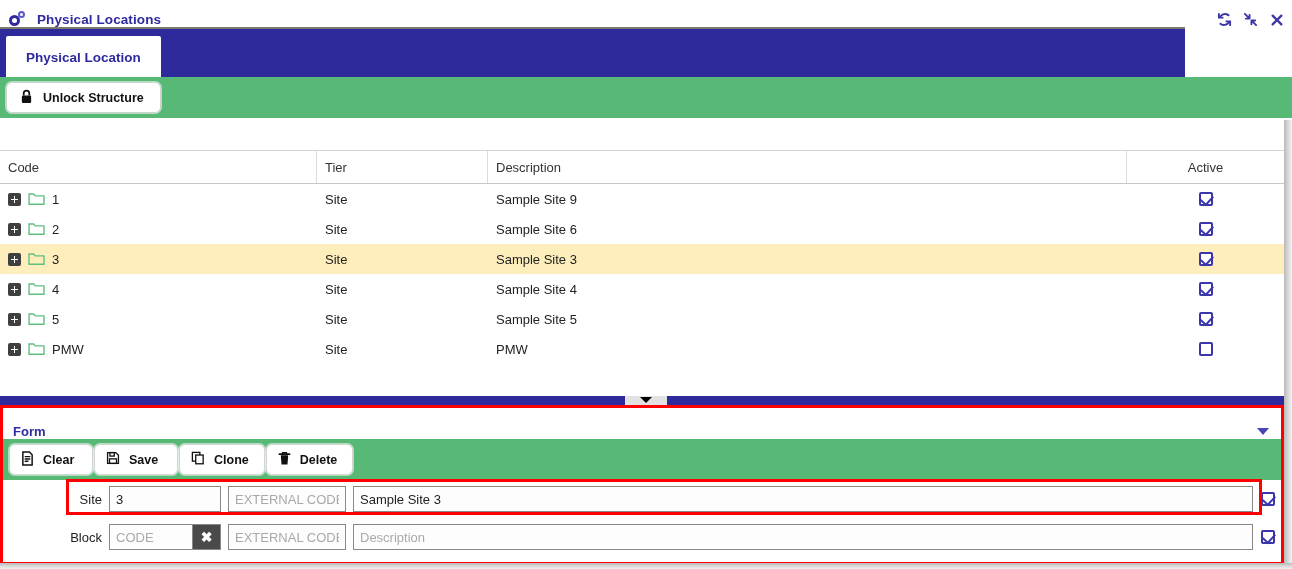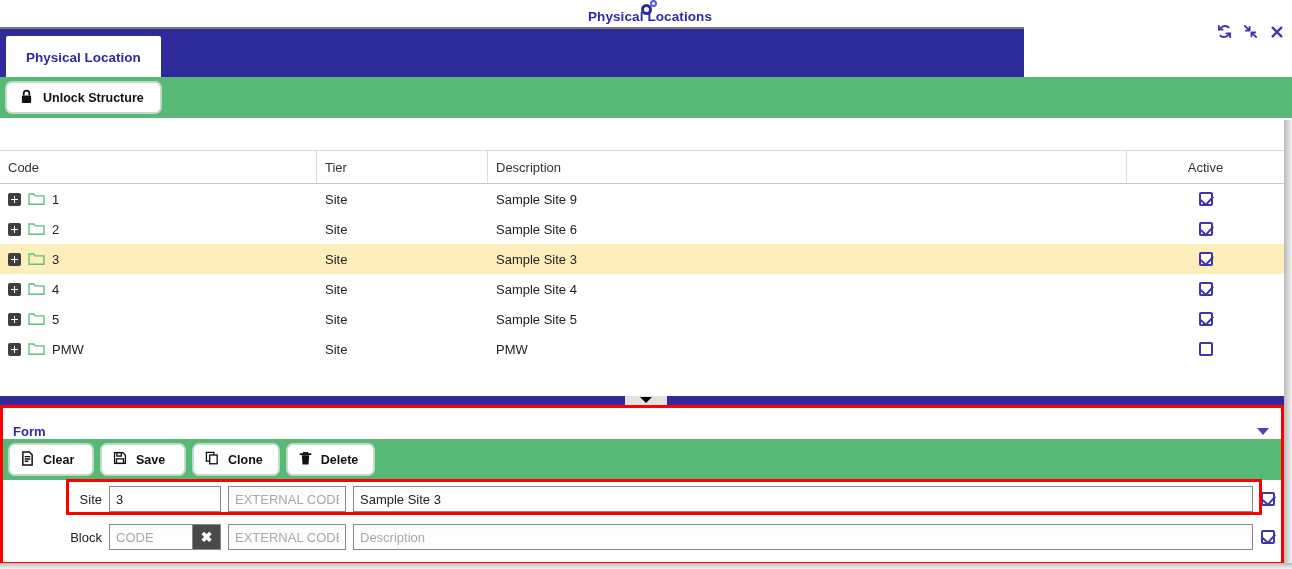--- a/index.html
+++ b/index.html
@@ -8,38 +8,38 @@
     width:1292px; height:569px;
     font-family:"Liberation Sans", sans-serif;
     font-size:13px; color:#222; background:#ffffff;
     overflow:hidden;
   }
   .app { position:relative; width:1292px; height:569px; background:#fff; }
 
   
   .titlebar{
     position:absolute; left:0; top:0; width:1292px; height:39px;
-    background:#ffffff; display:flex; align-items:center;flex-direction:column;
+    background:#ffffff; display:flex; align-items:center;
   }
   .titlebar .tb-icon{ margin-left:9px; width:20px; height:18px; position:relative; }
   .tb-icon .g1,.tb-icon .g2{ position:absolute; border-radius:50%; }
   .tb-icon .g1{ width:11px;height:11px; left:0; top:4px; border:3px solid #2e2aa0; }
   .tb-icon .g2{ width:7px;height:7px; left:9px; top:0px; border:2.5px solid #5b58c9; }
   .titlebar .tb-title{
     margin-left:8px; color:#2e2aa0; font-weight:bold; font-size:13.5px; letter-spacing:.1px;
   }
   .titlebar .tb-actions{
     margin-left:auto; margin-right:8px; display:flex; align-items:center; gap:11px;
   }
   .tb-btn{ width:15px;height:15px; color:#3c36a8; display:flex;align-items:center;justify-content:center;cursor:pointer;}
   .tb-btn svg{ display:block; }
 
   
   .tabstrip{
-    position:absolute; left:0; top:27px; width:1024px; height:50px;
+    position:absolute; left:0; top:27px; width:1185px; height:50px;
     background:#2e2a9b; border-top:2px solid #7a7a6a;
   }
   .tab{
     position:absolute; left:6px; top:7px; height:43px; padding:0 20px;
     background:#fff; color:#2e2aa0; font-weight:bold; font-size:13.5px;
     display:flex; align-items:center; border-radius:2px 2px 0 0;
   }
 
   
   .greenbar{
@@ -132,21 +132,21 @@
     height:31px; background:#fff; display:flex; align-items:center;
     padding:16px 12px 0 10px;
   }
   .form-head .fh-title{ color:#2e2aa0; font-weight:bold; font-size:13px; }
   .form-head .fh-chev{
     margin-left:auto; width:0;height:0;
     border-left:6px solid transparent; border-right:6px solid transparent;
     border-top:7px solid #4a46b5; cursor:pointer;
   }
   .form-green{
-    height:41px; background:#58b977; display:flex; align-items:center; gap:8px;
+    height:41px; background:#58b977; display:flex; align-items:center; gap:1px;
     padding-left:6px;
   }
   .fbtn{
     height:31px; min-width:84px; background:#fff; border:1px solid #d2d6d2; border-radius:6px;
     display:flex; align-items:center; gap:9px; padding:0 15px 0 11px;
     font-weight:bold; font-size:12.5px; color:#111; cursor:pointer;
     box-shadow:0 0 0 1px rgba(255,255,255,.55);
   }
 
   .rowsarea{ position:relative; background:#fff; height:82px; }

